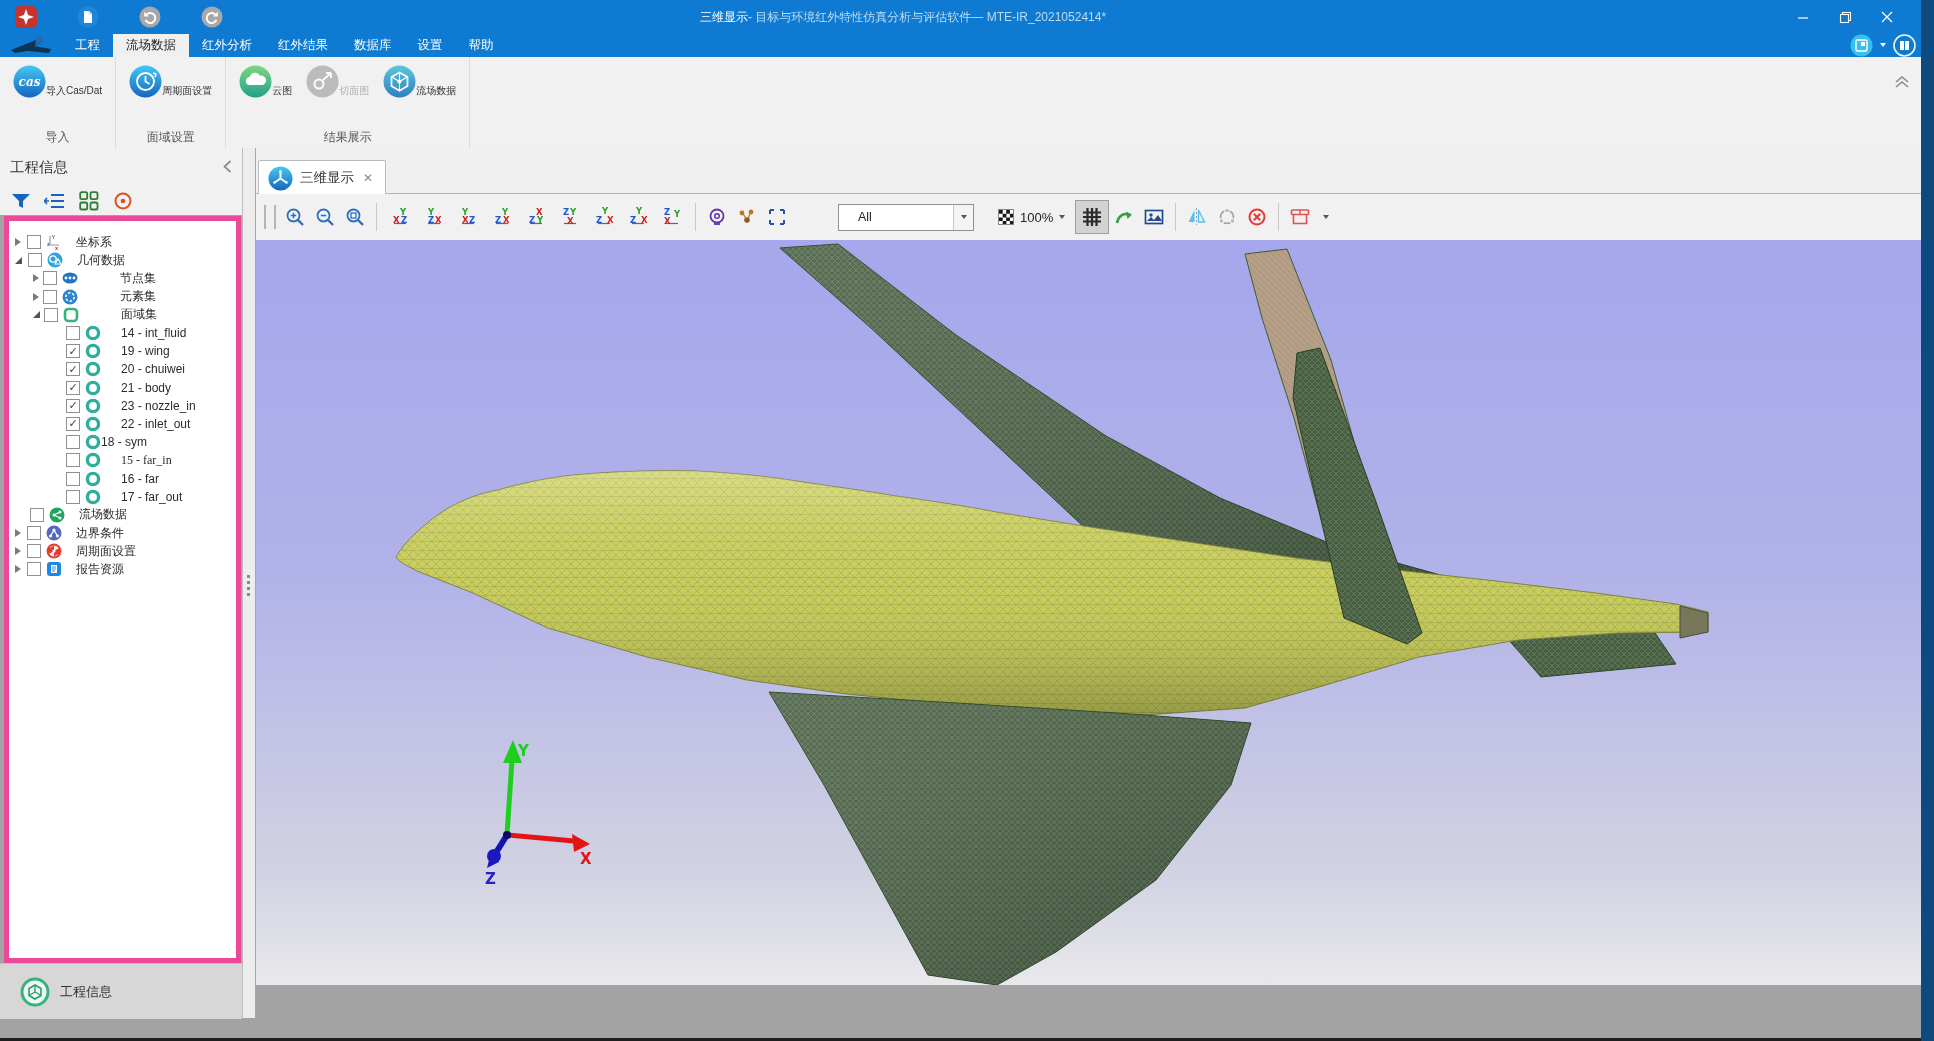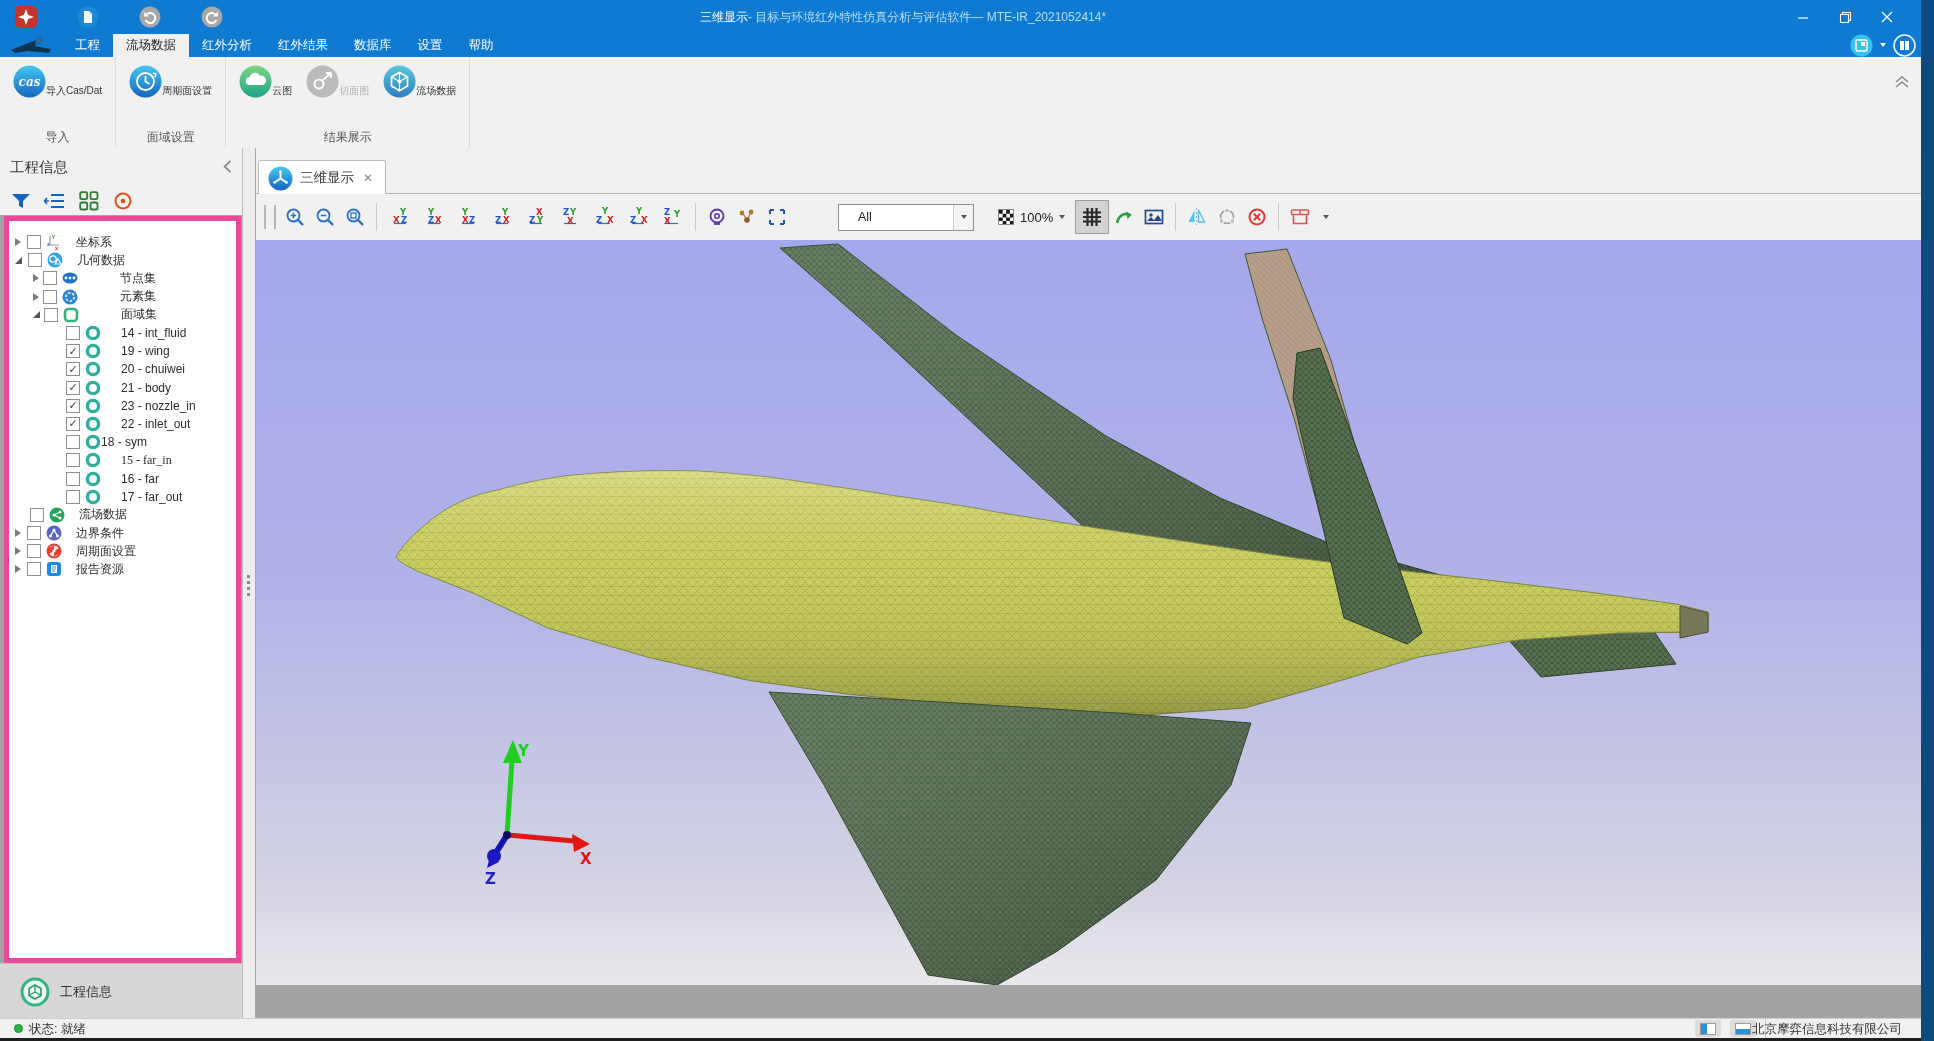--- a/index.html
+++ b/index.html
@@ -799,36 +799,16 @@
       <text x="324" y="624" fill="#e21414">X</text>
       <line x1="251" y1="595" x2="241" y2="611" stroke="#1414b4" stroke-width="6"></line>
       <circle cx="238" cy="616" r="7" fill="#1a1ac0"></circle>
       <polygon points="231,628 243,622 235,612" fill="#1a1ac0"></polygon>
       <text x="229" y="644" fill="#2222cc">Z</text>
       <circle cx="251" cy="595" r="4" fill="#0a0a60"></circle>
     </g>
   </svg>
 
 
-  <div class="statusbar">
-    <span class="st-dot"></span>
-    <span class="st-text">状态: 就绪</span>
-    <span class="st-icons">
-      <span class="st-ico">
-          <svg width="16" height="12" viewBox="0 0 16 12">
-            <rect x="0.5" y="0.5" width="15" height="11" fill="#fff" stroke="#9a9a9a"></rect>
-            <rect x="1" y="1" width="6" height="10" fill="#2d8fd5"></rect>
-          </svg>
-        </span>
-      <span class="st-ico">
-          <svg width="16" height="12" viewBox="0 0 16 12">
-            <rect x="0.5" y="0.5" width="15" height="11" fill="#fff" stroke="#9a9a9a"></rect>
-            <rect x="1" y="6" width="14" height="5" fill="#2d8fd5"></rect>
-          </svg>
-        </span>
-    </span>
-    <span class="st-vsep"></span>
-    <span class="st-company">北京摩弈信息科技有限公司</span>
-  </div>
 
   <div class="bottom-strip"></div>
   <div class="right-strip"></div>
 </div>
 
 </body></html>

